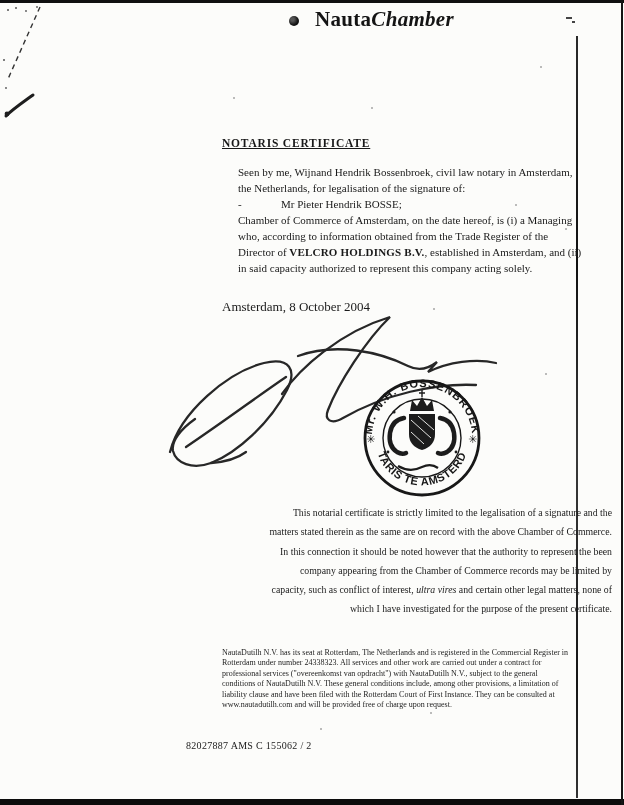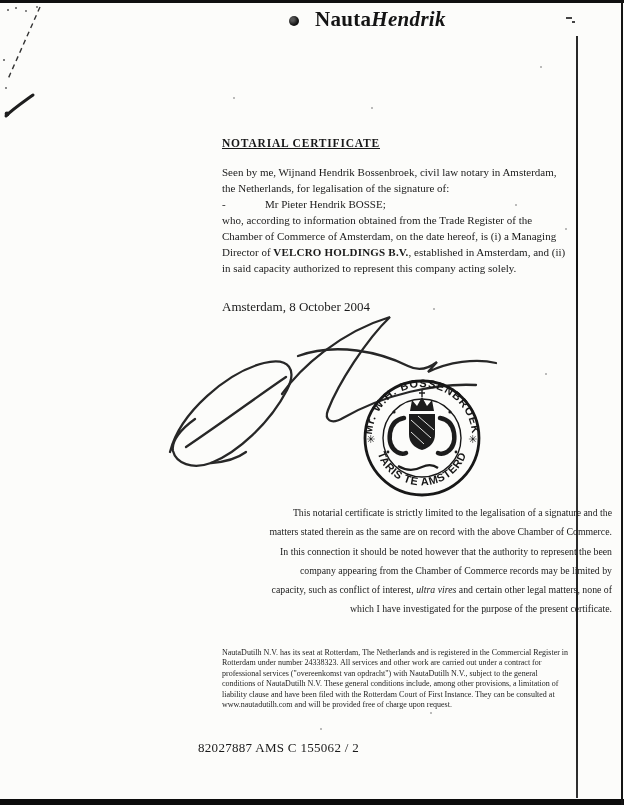--- a/index.html
+++ b/index.html
@@ -31,21 +31,21 @@
 
   
   .doc-title {
     position:absolute; left:222px; top:137px; margin:0;
     font-size:11.5px; font-weight:600; letter-spacing:.8px;
     text-decoration:underline; color:#181818; white-space:nowrap;
   }
 
   
   .para { position:absolute; left:222px; }
-  .p1 { top:164px; font-size:11px; line-height:16px; width:385px; }
+  .p1 { top:164px; font-size:11px; line-height:16px; width:385px;margin-left:16px; }
   .p1 .ln { display:block; white-space:nowrap; }
   .dashline .dash { display:inline-block; width:43px; }
   .company { font-weight:bold; letter-spacing:.2px; }
   .dateline { position:absolute; left:222px; top:299px; font-size:13px; white-space:nowrap; }
 
   .p2 { top:503px; font-size:9.8px; line-height:19.3px; width:390px; }
   .p2 .ln { display:block; white-space:nowrap;text-align:right; }
   .latin { font-style:italic; }
 
   
@@ -55,21 +55,21 @@
   
   .fineprint {
     position:absolute; left:222px; top:628px; width:400px;
     font-size:8px; line-height:10.4px; color:#1d1d1d; white-space:pre-line;margin-top:20px;
   }
   .bankinfo {
     position:absolute; left:222px; top:683px; width:400px;
     font-size:8px; line-height:10.4px; color:#1d1d1d; white-space:pre-line;
   }
 
-  .docnum { position:absolute; left:198px; top:740px; font-size:13px; letter-spacing:.3px; white-space:nowrap; }
+  .docnum { position:absolute; left:186px; top:740px; font-size:10px; letter-spacing:.3px; white-space:nowrap; }
 
   .stamp-arc-text { font-family:"Liberation Sans", sans-serif; font-weight:bold; font-size:11px; letter-spacing:1px; fill:#161616; }
   .stamp-arc-text.bottom { letter-spacing:.6px; }
   .stamp-star { font-family:"DejaVu Sans", sans-serif; font-size:11px; fill:#161616; font-weight:bold; }
 </style>
 </head>
 <body>
 
 <div class="page">
 
@@ -87,31 +87,31 @@
     <circle cx="8" cy="10" r="1" fill="#555"></circle>
       <circle cx="16" cy="8" r="1" fill="#555"></circle>
     <circle cx="26" cy="11" r=".9" fill="#555"></circle>
       <circle cx="37" cy="7" r=".9" fill="#555"></circle>
     <circle cx="4" cy="60" r="1" fill="#555"></circle>
       <circle cx="6" cy="88" r=".9" fill="#555"></circle>
   </svg>
 
   <header class="logo-row">
     <span class="logo-bullet"></span>
-    <span class="logo-text"><span class="nauta">Nauta</span><span class="dutilh">Hendrik</span></span>
+    <span class="logo-text"><span class="nauta">Nauta</span><span class="dutilh">Chamber</span></span>
   </header>
 
-  <h1 class="doc-title">NOTARIAL CERTIFICATE</h1>
+  <h1 class="doc-title">NOTARIS CERTIFICATE</h1>
 
   <div class="para p1">
     <span class="ln">Seen by me, Wijnand Hendrik Bossenbroek, civil law notary in Amsterdam,</span>
     <span class="ln">the Netherlands, for legalisation of the signature of:</span>
     <span class="ln dashline"><span class="dash">-</span><span>Mr Pieter Hendrik BOSSE;</span></span>
+    <span class="ln">Chamber of Commerce of Amsterdam, on the date hereof, is (i) a Managing</span>
     <span class="ln">who, according to information obtained from the Trade Register of the</span>
-    <span class="ln">Chamber of Commerce of Amsterdam, on the date hereof, is (i) a Managing</span>
     <span class="ln"><span>Director of </span><span class="company">VELCRO HOLDINGS B.V.</span><span>, established in Amsterdam, and (ii)</span></span>
     <span class="ln">in said capacity authorized to represent this company acting solely.</span>
   </div>
 
   <div class="dateline">Amsterdam, 8 October 2004</div>
 
   <svg class="sig-svg" width="624" height="805" viewBox="0 0 624 805">
     <g stroke="#161616" stroke-width="2.3" fill="none" stroke-linecap="round" opacity=".92">
       <path d="M 170 452 C 180 412 228 372 264 363 C 290 357 297 370 287 390 C 270 423 237 453 211 463 C 192 470 176 463 173 451 C 171 441 181 429 195 419"></path>
       <path d="M 186 447 C 226 420 258 396 286 377"></path>

